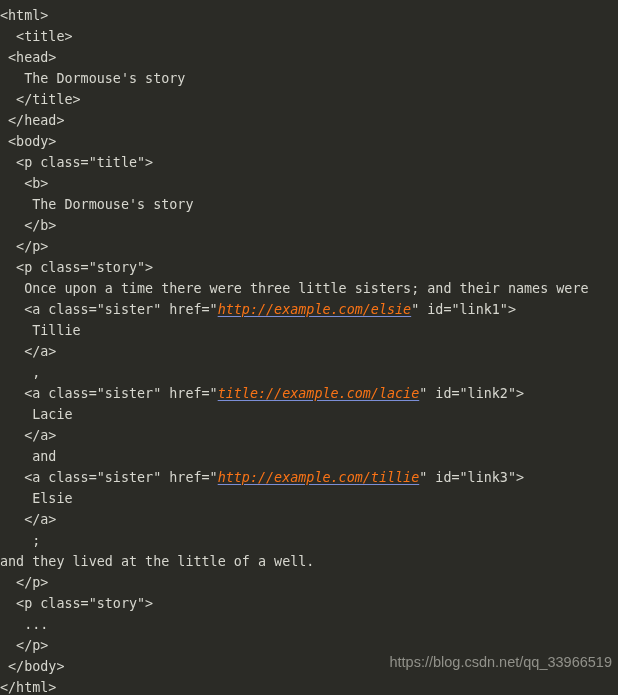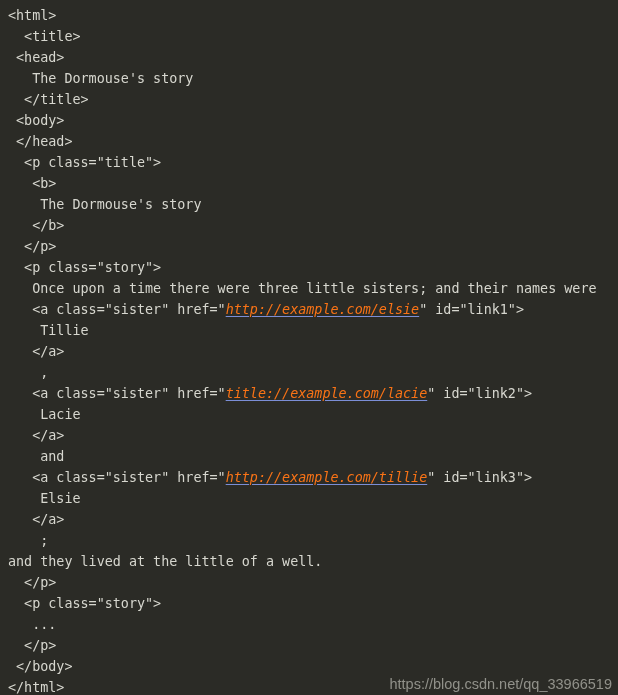--- a/index.html
+++ b/index.html
@@ -13,21 +13,21 @@
     background: #2b2b26;
     font-family: "DejaVu Sans Mono", "Liberation Mono", monospace;
     overflow: hidden;
   }
   #code-surface {
     position: relative;
     width: 618px;
     height: 695px;
     background: #2b2b26;
     box-sizing: border-box;
-    padding: 5px 0 0 8px;
+    padding: 5px 0 0 0;
   }
   .code-line {
     font-family: "DejaVu Sans Mono", "Liberation Mono", monospace;
     font-size: 13.4px;
     line-height: 21px;
     height: 21px;
     color: #d7d7cf;
     white-space: pre;
     letter-spacing: 0px;
   }
@@ -37,41 +37,41 @@
   .seg.url {
     color: #f97316;
     font-style: italic;
     text-decoration: underline;
     text-decoration-color: #7b8ed6;
     text-underline-offset: 2px;
   }
   #watermark {
     position: absolute;
     right: 6px;
-    bottom: 3px;
+    bottom: 25px;
     font-family: "Liberation Sans", sans-serif;
     font-size: 14.5px;
     color: #9a9a93;
     letter-spacing: 0px;
     white-space: nowrap;
     opacity: 0.92;
   }
 </style>
 </head>
 <body>
 
 <div id="code-surface">
   <div id="code-lines">
       <div class="code-line"><span class="seg">&lt;html&gt;</span></div>
       <div class="code-line"><span class="seg">  &lt;title&gt;</span></div>
       <div class="code-line"><span class="seg"> &lt;head&gt;</span></div>
       <div class="code-line"><span class="seg">   The Dormouse's story</span></div>
       <div class="code-line"><span class="seg">  &lt;/title&gt;</span></div>
+      <div class="code-line"><span class="seg"> &lt;/head&gt;</span></div>
       <div class="code-line"><span class="seg"> &lt;body&gt;</span></div>
-      <div class="code-line"><span class="seg"> &lt;/head&gt;</span></div>
       <div class="code-line"><span class="seg">  &lt;p class="title"&gt;</span></div>
       <div class="code-line"><span class="seg">   &lt;b&gt;</span></div>
       <div class="code-line"><span class="seg">    The Dormouse's story</span></div>
       <div class="code-line"><span class="seg">   &lt;/b&gt;</span></div>
       <div class="code-line"><span class="seg">  &lt;/p&gt;</span></div>
       <div class="code-line"><span class="seg">  &lt;p class="story"&gt;</span></div>
       <div class="code-line"><span class="seg">   Once upon a time there were three little sisters; and their names were</span></div>
       <div class="code-line"><span class="seg">   &lt;a class="sister" href="</span><span class="seg url">http://example.com/elsie</span><span class="seg">" id="link1"&gt;</span></div>
       <div class="code-line"><span class="seg">    Tillie</span></div>
       <div class="code-line"><span class="seg">   &lt;/a&gt;</span></div>

